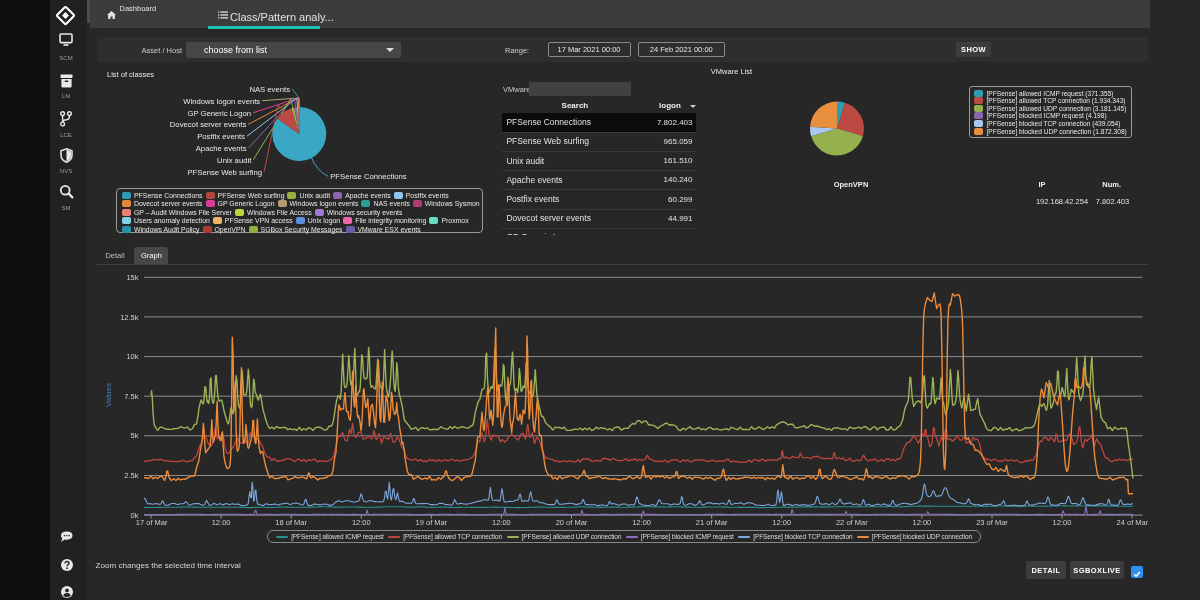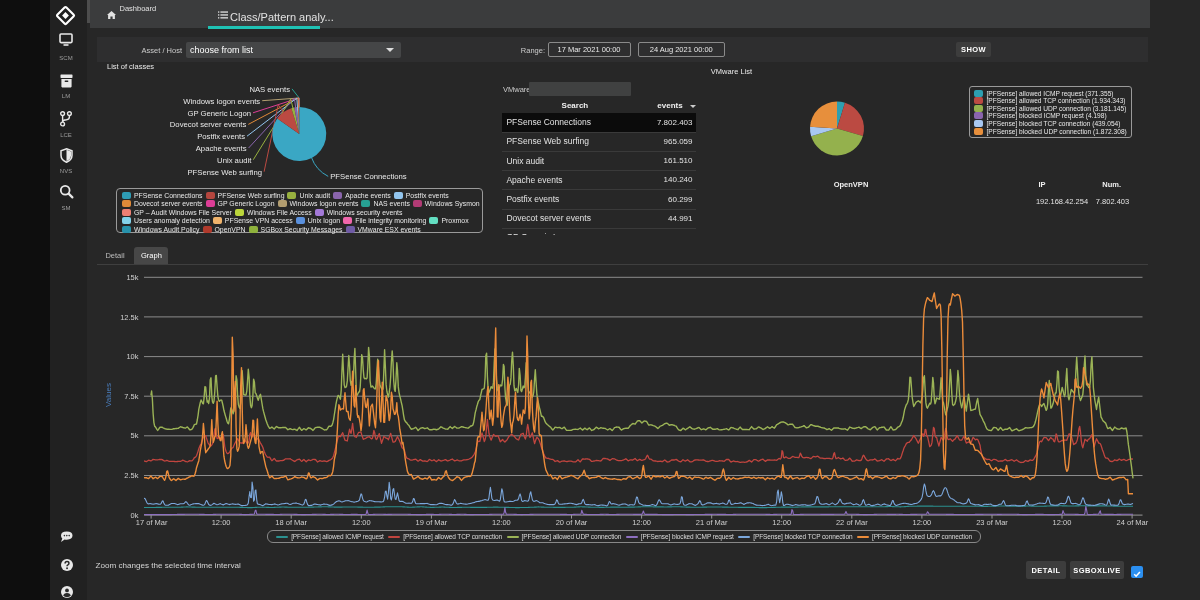--- a/index.html
+++ b/index.html
@@ -85,31 +85,31 @@
       <rect x="2.4" y="6.2" width="7.6" height="1.3" fill="#e2e2e2"></rect>
 </svg>
 
 <div class="abs" style="left:119.5px;top:4px;font-size:7.5px;color:#e2e2e2">Dashboard</div>
 <div class="abs" style="left:230px;top:11px;font-size:11px;color:#e2e2e2">Class/Pattern analy...</div>
 <div class="abs" style="left:208.3px;top:25.5px;width:112px;height:3px;background:#1fc2b4"></div>
 
 <div class="abs" style="left:97px;top:37px;width:1051px;height:25px;background:#2e2e2f"></div>
 <div class="abs" style="left:110px;top:45.5px;width:72px;text-align:right;font-size:7.5px;color:#cccccc">Asset / Host</div>
 <div class="abs" style="left:186px;top:42px;width:215px;height:16px;background:#454647;border-radius:2px;
- display:flex;align-items:center;padding-left:4px;font-size:9px;color:#fff">choose from list</div>
+ display:flex;align-items:center;padding-left:18px;font-size:9px;color:#fff">choose from list</div>
 <div class="abs" style="left:386px;top:48px;width:0;height:0;border-left:4px solid transparent;
  border-right:4px solid transparent;border-top:4px solid #ddd"></div>
-<div class="abs" style="left:505px;top:45.5px;width:40px;text-align:right;font-size:7.5px;color:#cccccc">Range:</div>
+<div class="abs" style="left:505px;top:45.5px;width:40px;text-align:left;font-size:7.5px;color:#cccccc">Range:</div>
 <div class="abs" style="left:547.5px;top:42px;width:83px;height:15px;border:1px solid #8a8a8a;border-radius:2px;
  display:flex;align-items:center;justify-content:center;font-size:7.5px;color:#e8e8e8">17 Mar 2021 00:00</div>
 <div class="abs" style="left:637.5px;top:42px;width:87.5px;height:15px;border:1px solid #8a8a8a;border-radius:2px;
- display:flex;align-items:center;justify-content:center;font-size:7.5px;color:#e8e8e8">24 Aug 2021 00:00</div>
+ display:flex;align-items:center;justify-content:center;font-size:7.5px;color:#e8e8e8">24 Feb 2021 00:00</div>
 <div class="btn" style="left:956px;top:42px;width:35px;height:15px">SHOW</div>
 
-<div class="abs" style="left:107px;top:62px;font-size:7.5px;color:#e9e9e9">List of classes</div>
+<div class="abs" style="left:107px;top:70px;font-size:7.5px;color:#e9e9e9">List of classes</div>
 <div class="abs" style="left:710.8px;top:66.5px;font-size:7.5px;color:#e9e9e9">VMware List</div>
 
 <svg class="abs" style="left:0;top:0" width="1200" height="600" viewBox="0 0 1200 600">
 <path d="M292.0 88.9 L299.2 98.0 L299.3 107.5" fill="none" stroke="#27a092" stroke-width="1"></path>
 <path d="M262.2 100.7 L299.0 98.0 L299.1 107.5" fill="none" stroke="#b29d70" stroke-width="1"></path>
 <path d="M253.0 112.8 L298.8 98.0 L298.9 107.5" fill="none" stroke="#dd3d96" stroke-width="1"></path>
 <path d="M248.3 124.4 L298.1 98.0 L298.4 107.5" fill="none" stroke="#e08a38" stroke-width="1"></path>
 <path d="M247.0 136.2 L296.8 98.1 L297.5 107.6" fill="none" stroke="#92c5ee" stroke-width="1"></path>
 <path d="M248.6 148.0 L294.4 98.3 L295.7 107.8" fill="none" stroke="#8a65ad" stroke-width="1"></path>
 <path d="M253.3 159.7 L290.7 99.0 L293.0 108.3" fill="none" stroke="#98b13f" stroke-width="1"></path>
@@ -277,21 +277,21 @@
         <span class="li" style="gap:4px">
           <span class="sw" style="width:9px;height:7px;background:#e78f3c"></span>
           <span style="font-size:6.6px">[PFSense] blocked UDP connection (1.872.308)</span>
         </span>
       </div>
     </div>
 
 <div class="abs" style="left:503px;top:85px;font-size:7.5px;color:#cccccc">VMware:</div>
 <div class="abs" style="left:528.5px;top:81.5px;width:102px;height:14px;background:#404141;border-radius:1px"></div>
 <div class="abs" style="left:502.4px;top:101px;width:145px;text-align:center;font-size:8px;font-weight:bold;color:#f0f0f0">Search</div>
-<div class="abs" style="left:640px;top:101px;width:60px;text-align:center;font-size:8px;font-weight:bold;color:#f0f0f0">events</div>
+<div class="abs" style="left:640px;top:101px;width:60px;text-align:center;font-size:8px;font-weight:bold;color:#f0f0f0">logon</div>
 <div class="abs" style="left:689.5px;top:104.5px;width:0;height:0;border-left:3.5px solid transparent;
  border-right:3.5px solid transparent;border-top:3px solid #ccc"></div>
 <div class="abs" style="left:502.4px;top:98.7px;width:193.6px;height:136.8px;overflow:hidden">
       <div class="abs trow" style="left:0;top:14.0px;background:#0b0b0b;">
         <span class="tn">PFSense Connections</span>
         <span class="tv">7.802.403</span>
       </div>
       <div class="abs" style="left:0;top:33.2px;width:193.6px;height:1px;background:#3a3a3a"></div>
       <div class="abs trow" style="left:0;top:33.2px;">
         <span class="tn">PFSense Web surfing</span>

